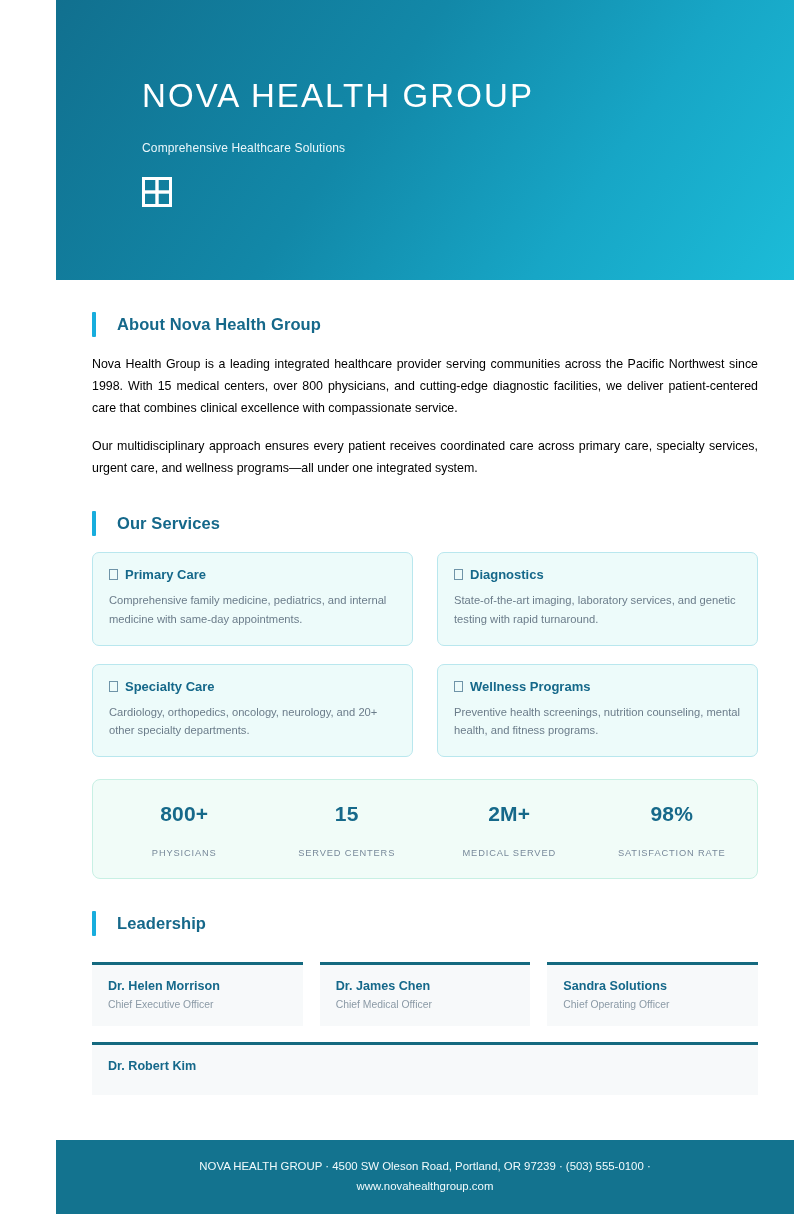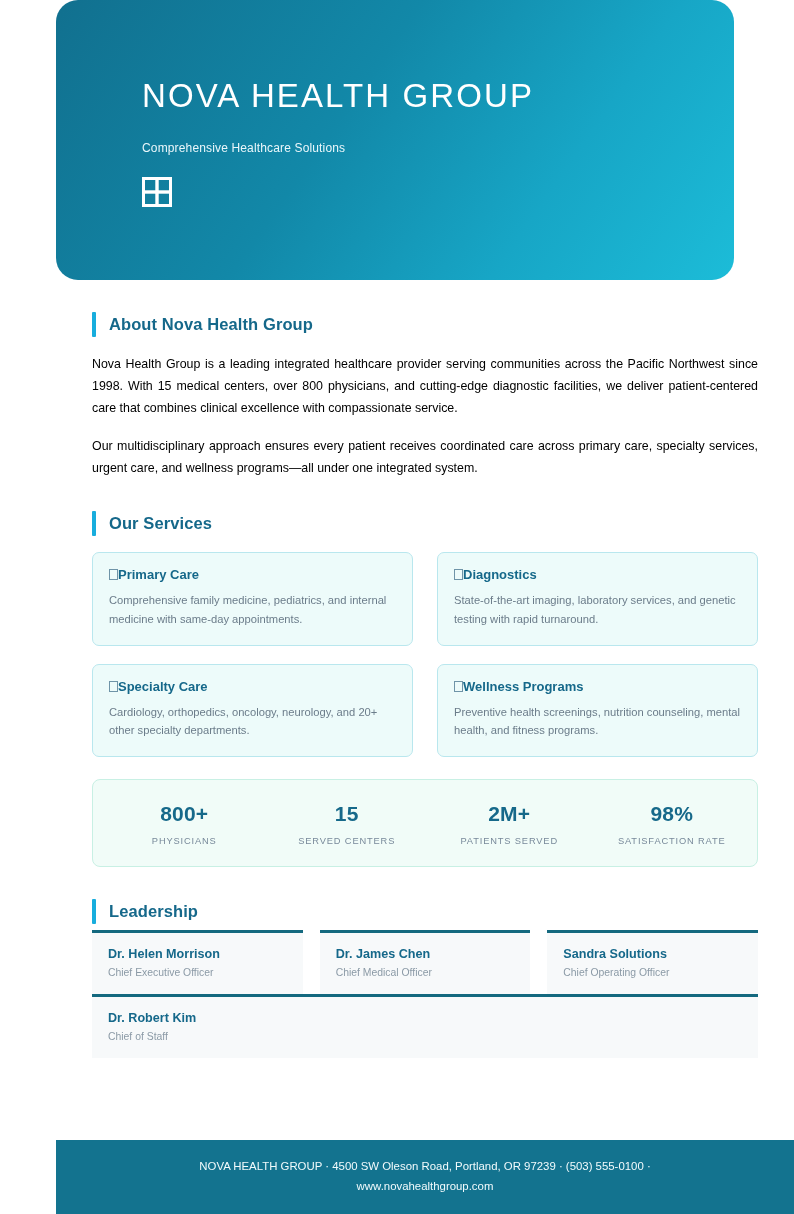--- a/index.html
+++ b/index.html
@@ -27,25 +27,24 @@
     left: 56px;
     top: 0;
     width: 738px;
     height: 1214px;
     background: #ffffff;
   }
 
   
   .hero {
     position: relative;
-    width: 678px;
+    width: 738px;
     height: 280px;
     background: linear-gradient(125deg, #11708f 0%, #1288a8 42%, #17a6c6 72%, #1cbcd8 100%);
     overflow: hidden;
-    border-radius: 22px;
   }
   .hero-inner {
     position: absolute;
     left: 86px;
     top: 78px;
     right: 40px;
   }
   .hero-title {
     font-size: 33px;
     letter-spacing: 2.1px;
@@ -72,38 +71,38 @@
   .content {
     position: relative;
     padding: 0 36px;
     box-sizing: border-box;
     width: 738px;
   }
 
   .sec-head {
     display: flex;
     align-items: center;
-    gap: 13px;
+    gap: 21px;
     margin-top: 32px;
     margin-bottom: 16px;
   }
   .sec-bar {
     width: 4px;
     height: 25px;
     background: #18addd;
     border-radius: 1px;
     flex: none;
   }
   .sec-title {
     font-size: 16.5px;
     font-weight: bold;
     color: #15688a;
     letter-spacing: 0.1px;
   }
-  .sec-head.tight { margin-bottom: 6px; }
+  .sec-head.tight { margin-bottom: 26px; }
 
   p.body {
     margin: 0 0 16px 0;
     font-size: 12.4px;
     line-height: 1.78;
     color: #000000;
     text-align: justify;
   }
   p.body:last-child { margin-bottom: 0; }
 
@@ -121,20 +120,21 @@
     padding: 14px 16px 17px 16px;
     box-sizing: border-box;
   }
   .svc-title {
     font-size: 13px;
     font-weight: bold;
     color: #15688a;
     margin-bottom: 9px;
     display: flex;
     align-items: baseline;
+    gap: 7px;
   }
   .svc-ico {
     display: inline-block;
     width: 9px;
     height: 11px;
     border: 1px solid #6f94a8;
     box-sizing: border-box;
     flex: none;
     position: relative;
     top: 1px;
@@ -159,31 +159,31 @@
     flex: 1;
     text-align: center;
   }
   .stat-val {
     font-size: 21px;
     font-weight: bold;
     color: #16698a;
     letter-spacing: 0.2px;
   }
   .stat-lbl {
-    margin-top: 10px;
+    margin-top: 22px;
     font-size: 9.3px;
     letter-spacing: 0.85px;
     color: #78899a;
   }
 
   
   .lead-grid {
     display: grid;
     grid-template-columns: 1fr 1fr 1fr;
-    gap: 0 17px;
+    gap: 16px 17px;
     margin-top: 2px;
   }
   .lead-card {
     background: #f7f9fa;
     border-top: 3px solid #14697f;
     padding: 14px 16px 16px 16px;
     box-sizing: border-box;
   }
   .lead-card.full { grid-column: 1 / -1; }
   .lead-name {
@@ -284,21 +284,21 @@
         <div class="stat">
           <div class="stat-val">800+</div>
           <div class="stat-lbl">PHYSICIANS</div>
         </div>
         <div class="stat">
           <div class="stat-val">15</div>
           <div class="stat-lbl">SERVED CENTERS</div>
         </div>
         <div class="stat">
           <div class="stat-val">2M+</div>
-          <div class="stat-lbl">PATIENTS SERVED</div>
+          <div class="stat-lbl">MEDICAL SERVED</div>
         </div>
         <div class="stat">
           <div class="stat-val">98%</div>
           <div class="stat-lbl">SATISFACTION RATE</div>
         </div>
       </div>
 
       <div class="sec-head tight">
         <span class="sec-bar"></span>
         <span class="sec-title">Leadership</span>
@@ -311,21 +311,20 @@
         <div class="lead-card">
           <div class="lead-name">Dr. James Chen</div>
           <div class="lead-role">Chief Medical Officer</div>
         </div>
         <div class="lead-card">
           <div class="lead-name">Sandra Solutions</div>
           <div class="lead-role">Chief Operating Officer</div>
         </div>
         <div class="lead-card full">
           <div class="lead-name">Dr. Robert Kim</div>
-          <div class="lead-role">Chief of Staff</div>
         </div>
       </div>
 
     </div>
 
     <div class="footer">
       <div class="footer-text">NOVA HEALTH GROUP · 4500 SW Oleson Road, Portland, OR 97239 · (503) 555-0100 · www.novahealthgroup.com</div>
     </div>
 
   </div>

